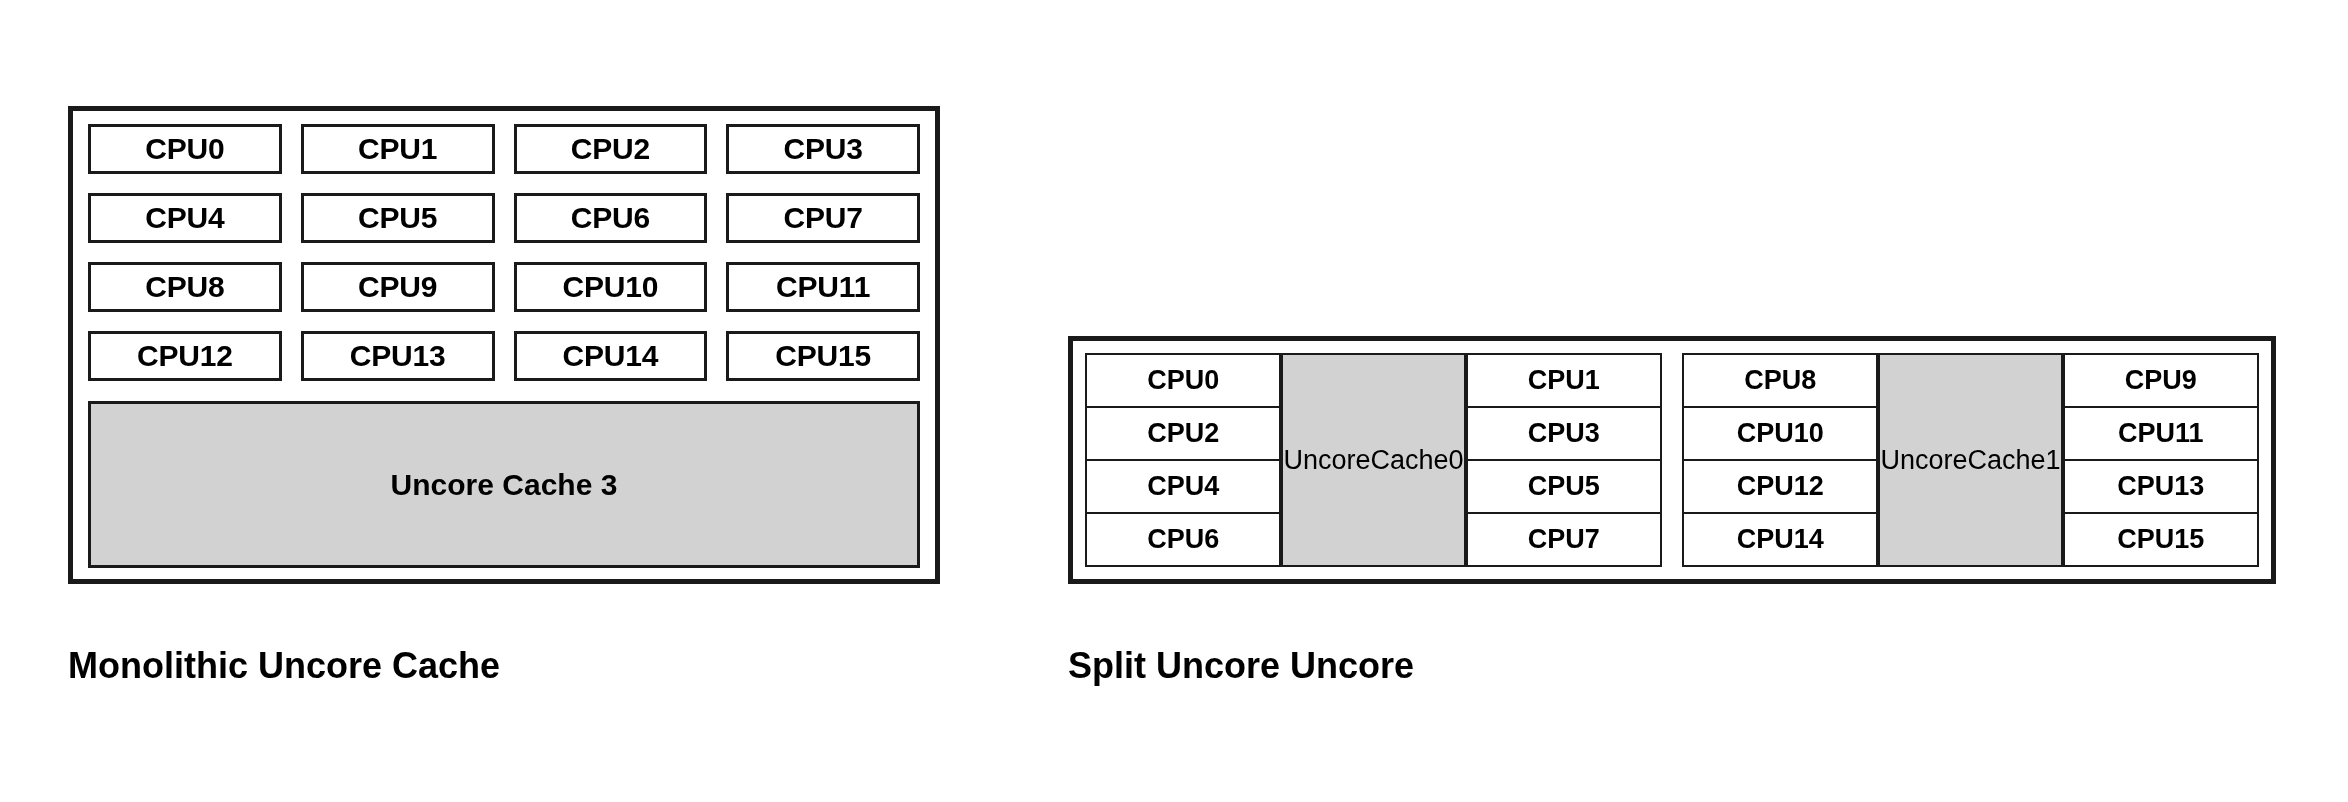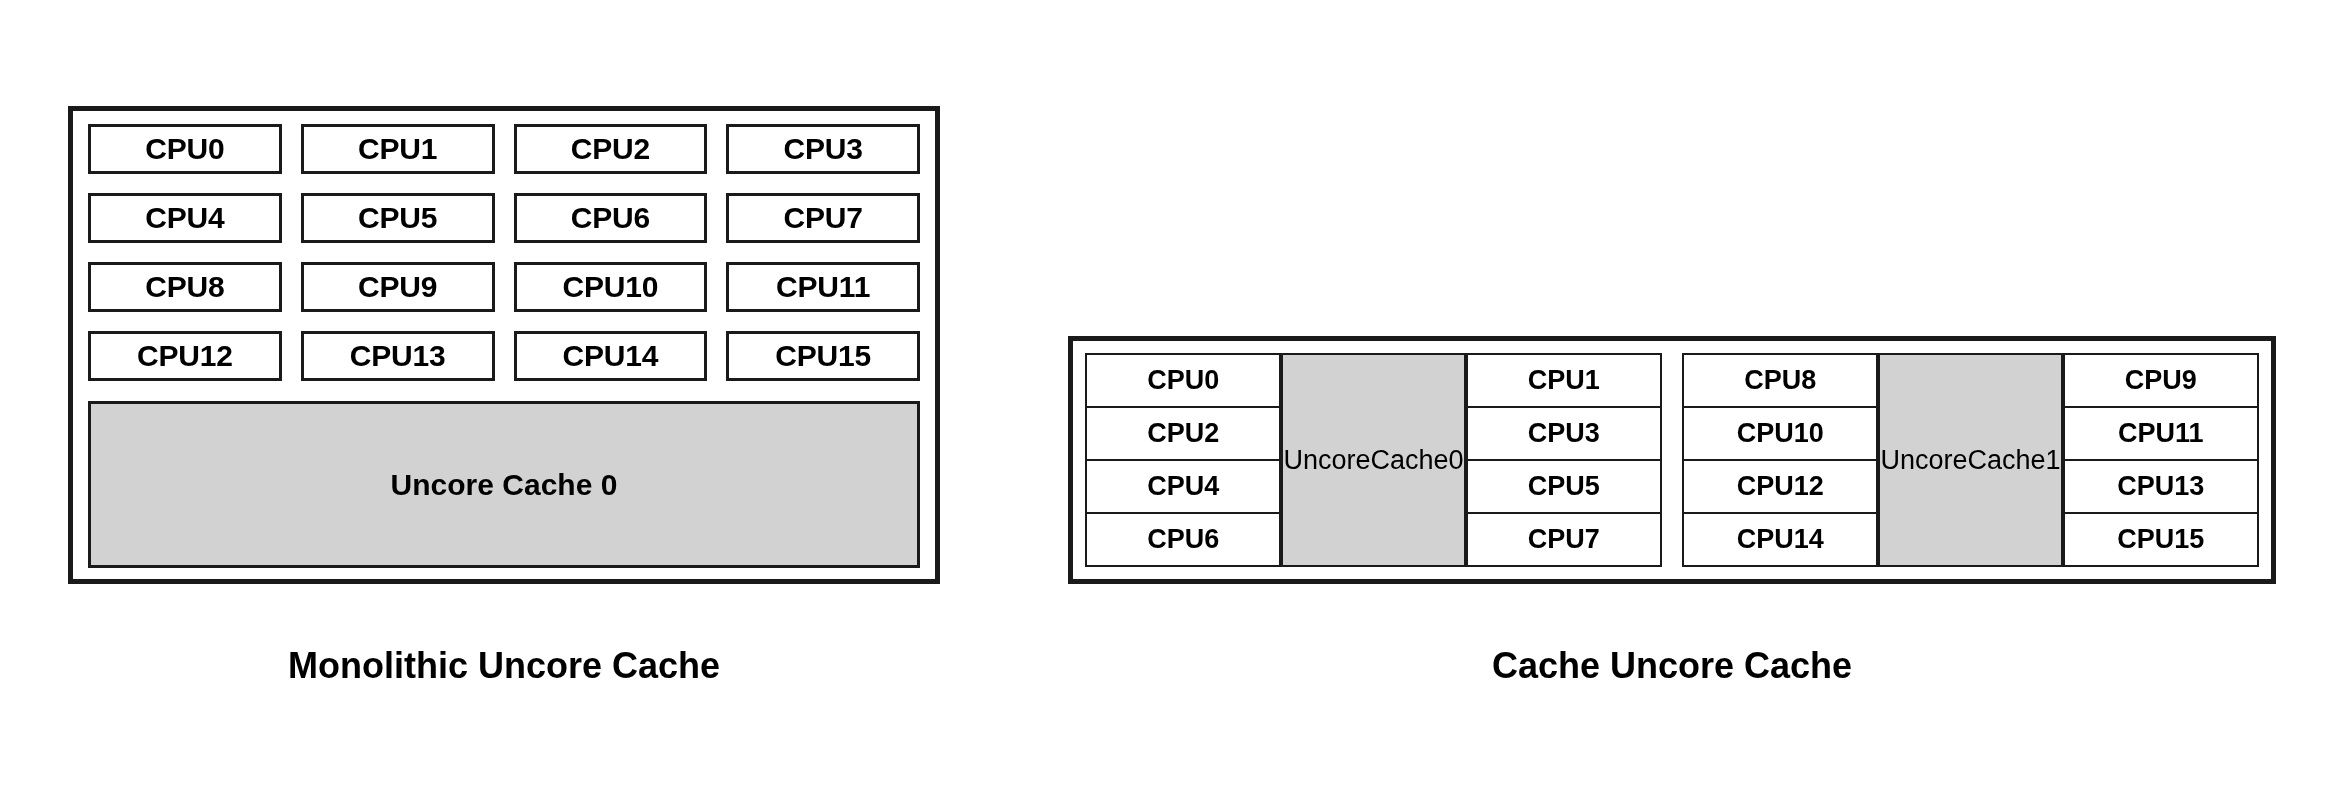--- a/index.html
+++ b/index.html
@@ -135,21 +135,21 @@
     font-weight: normal;
     color: #000000;
     line-height: 1.35;
     text-align: center;
   }
   .cluster-cache .cache-line { display: block; }
 
   
   .caption {
     position: absolute;
-    text-align: center;
+    text-align: left;
     font-size: 36px;
     font-weight: bold;
     color: #000000;
     white-space: nowrap;
   }
   #mono-caption {
     left: 68px;
     top: 645px;
     width: 872px;
   }
@@ -180,21 +180,21 @@
     <div class="cpu-chip">CPU9</div>
     <div class="cpu-chip">CPU10</div>
     <div class="cpu-chip">CPU11</div>
 
     <div class="cpu-chip">CPU12</div>
     <div class="cpu-chip">CPU13</div>
     <div class="cpu-chip">CPU14</div>
     <div class="cpu-chip">CPU15</div>
   </div>
 
-  <div id="mono-cache">Uncore Cache 0</div>
+  <div id="mono-cache">Uncore Cache 3</div>
 </div>
 
 <div class="caption" id="mono-caption">Monolithic Uncore Cache</div>
 
 <div class="figure" id="split-figure">
   <div id="split-outer"></div>
 
   <div id="split-clusters">
 
     <div class="cluster">
@@ -233,13 +233,13 @@
         <div class="cpu-cell">CPU9</div>
         <div class="cpu-cell">CPU11</div>
         <div class="cpu-cell">CPU13</div>
         <div class="cpu-cell">CPU15</div>
       </div>
     </div>
 
   </div>
 </div>
 
-<div class="caption" id="split-caption">Cache Uncore Cache</div>
+<div class="caption" id="split-caption">Split Uncore Uncore</div>
 
 </body></html>

